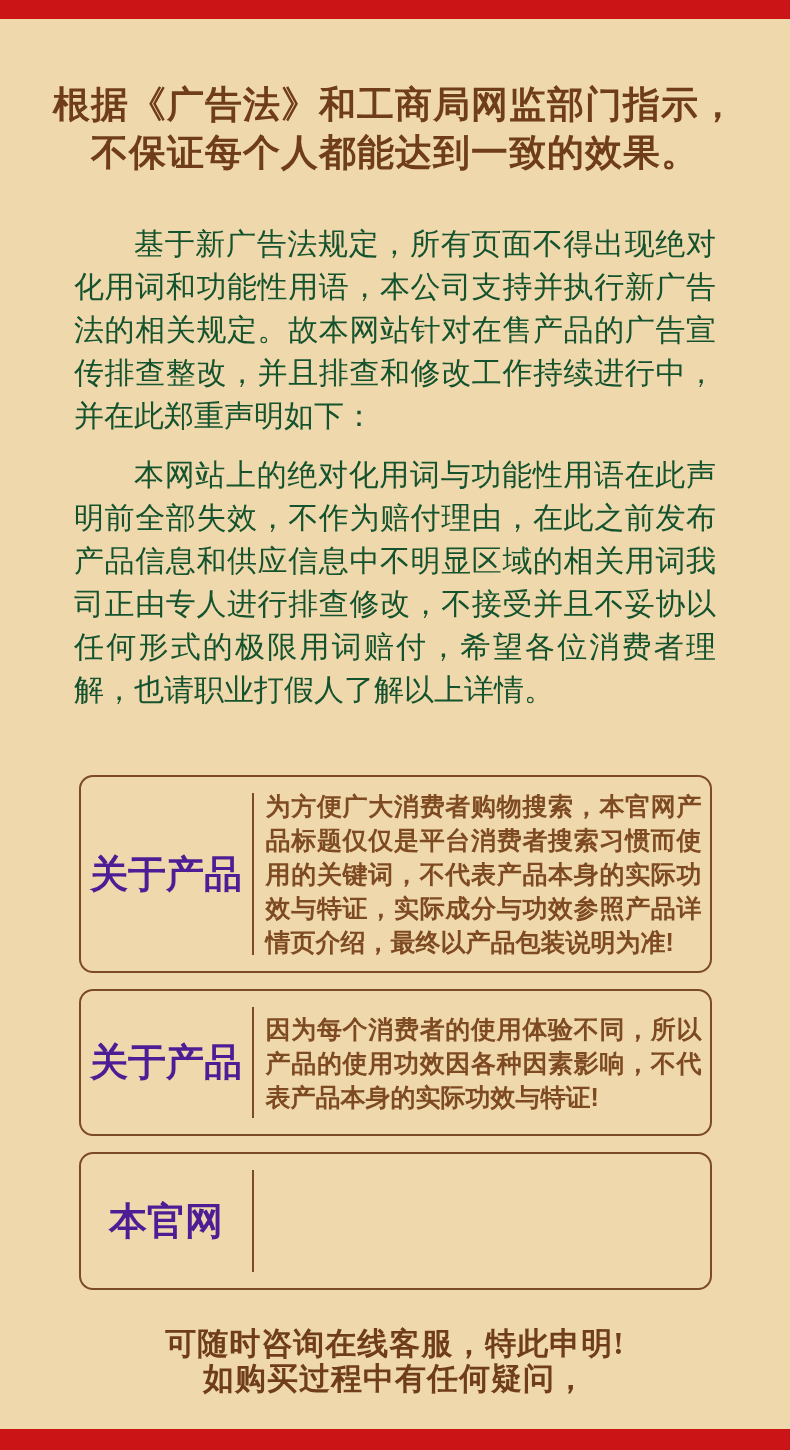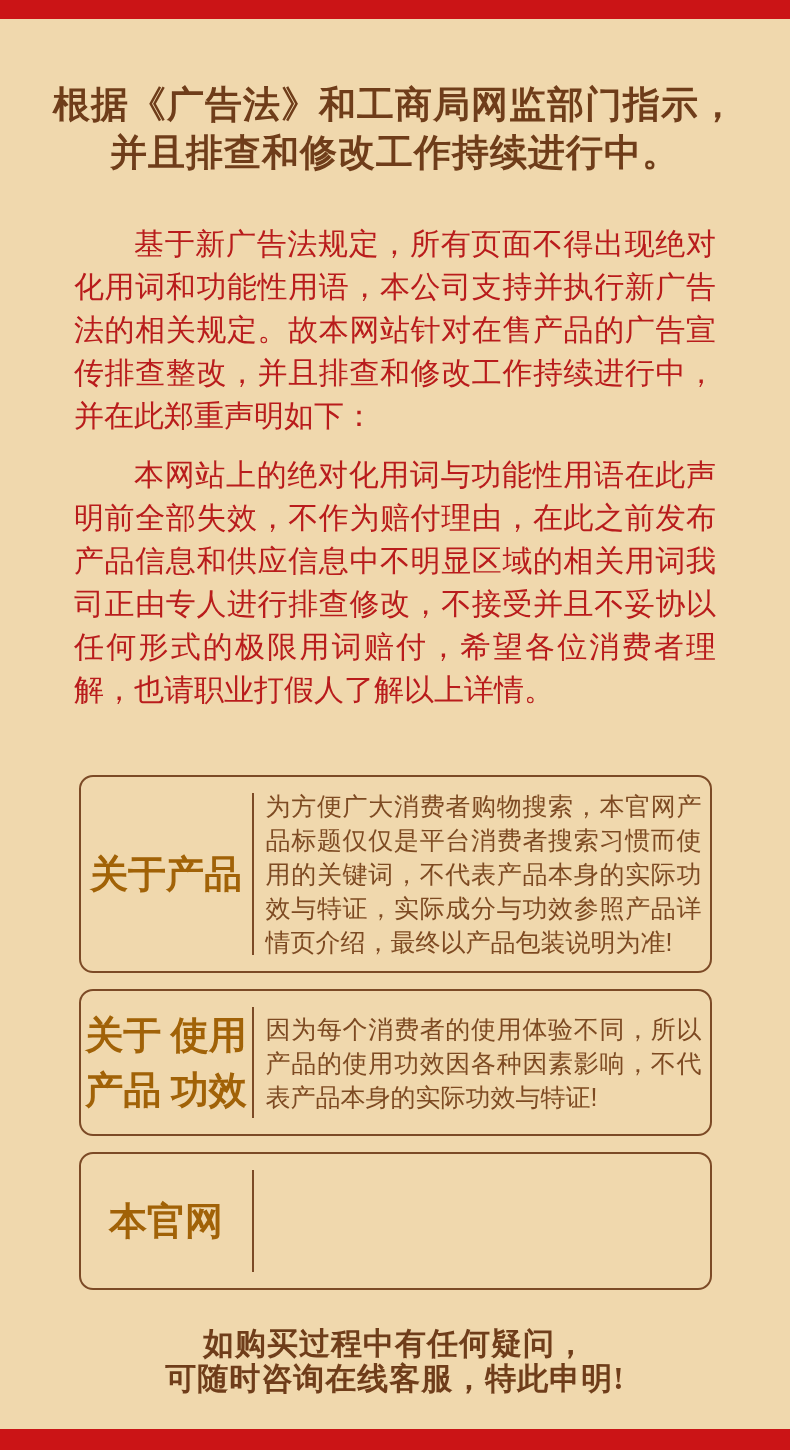--- a/index.html
+++ b/index.html
@@ -34,61 +34,61 @@
   }
   .title span { display: block; }
 
   .para {
     width: 642px;
     margin: 45px auto 0;
     text-indent: 2em;
     font-size: 30px;
     line-height: 43px;
     text-align: justify;
-    color: #b91c1c;
+    color: #14532d;
   }
   .para.second { margin-top: 16px; }
 
   .boxes {
     width: 633px;
     margin: 64px auto 0;
   }
   .nbox {
     display: flex;
     align-items: center;
     border: 2px solid #7c4a26;
     border-radius: 14px;
     margin-bottom: 16px;
   }
   .nbox:nth-child(1) { min-height: 198px; }
   .nbox:nth-child(2) { min-height: 147px; }
   .nbox:nth-child(3) { min-height: 138px; margin-bottom: 16px; }
   .nlabel {
     flex: 0 0 171px;
     display: flex;
-    flex-direction: row;
+    flex-direction: column;
     justify-content: center;
     text-align: center;
     font-size: 38px;
     font-weight: bold;
     line-height: 55px;
-    color: #a16207;
+    color: #4c1d95;
   }
   .ndivider {
     width: 2px;
     align-self: stretch;
     margin: 16px 0;
     background: #7c4a26;
   }
   .ndesc {
     flex: 1;
     padding: 12px 8px 12px 12px;
     font-family: "Liberation Sans", "DejaVu Sans", sans-serif;
     font-size: 25px;
-    font-weight: normal;
+    font-weight: bold;
     line-height: 34px;
     text-align: justify;
     color: #7d4a22;
   }
 
   .footer {
     margin-top: 36px;
     text-align: center;
     font-size: 31px;
     font-weight: bold;
@@ -100,54 +100,53 @@
 </style>
 </head>
 <body>
 
 <div class="page">
 
   <div class="red-bar top"></div>
 
   <div class="title">
     <span>根据《广告法》和工商局网监部门指示，</span>
-    <span>并且排查和修改工作持续进行中。</span>
+    <span>不保证每个人都能达到一致的效果。</span>
   </div>
 
   <p class="para">基于新广告法规定，所有页面不得出现绝对化用词和功能性用语，本公司支持并执行新广告法的相关规定。故本网站针对在售产品的广告宣传排查整改，并且排查和修改工作持续进行中，并在此郑重声明如下：</p>
   <p class="para second">本网站上的绝对化用词与功能性用语在此声明前全部失效，不作为赔付理由，在此之前发布产品信息和供应信息中不明显区域的相关用词我司正由专人进行排查修改，不接受并且不妥协以任何形式的极限用词赔付，希望各位消费者理解，也请职业打假人了解以上详情。</p>
 
   <div class="boxes">
 
     <div class="nbox">
       <div class="nlabel">
         <span>关于产品</span>
       </div>
       <div class="ndivider"></div>
       <div class="ndesc">为方便广大消费者购物搜索，本官网产品标题仅仅是平台消费者搜索习惯而使用的关键词，不代表产品本身的实际功效与特证，实际成分与功效参照产品详情页介绍，最终以产品包装说明为准!</div>
     </div>
 
     <div class="nbox">
       <div class="nlabel">
         <span>关于产品</span>
-        <span>使用功效</span>
       </div>
       <div class="ndivider"></div>
       <div class="ndesc">因为每个消费者的使用体验不同，所以产品的使用功效因各种因素影响，不代表产品本身的实际功效与特证!</div>
     </div>
 
     <div class="nbox">
       <div class="nlabel">
         <span>本官网</span>
       </div>
       <div class="ndivider"></div>
     </div>
 
   </div>
 
   <div class="footer">
+    <span>可随时咨询在线客服，特此申明!</span>
     <span>如购买过程中有任何疑问，</span>
-    <span>可随时咨询在线客服，特此申明!</span>
   </div>
 
   <div class="red-bar bottom"></div>
 
 </div>
 
 </body></html>

